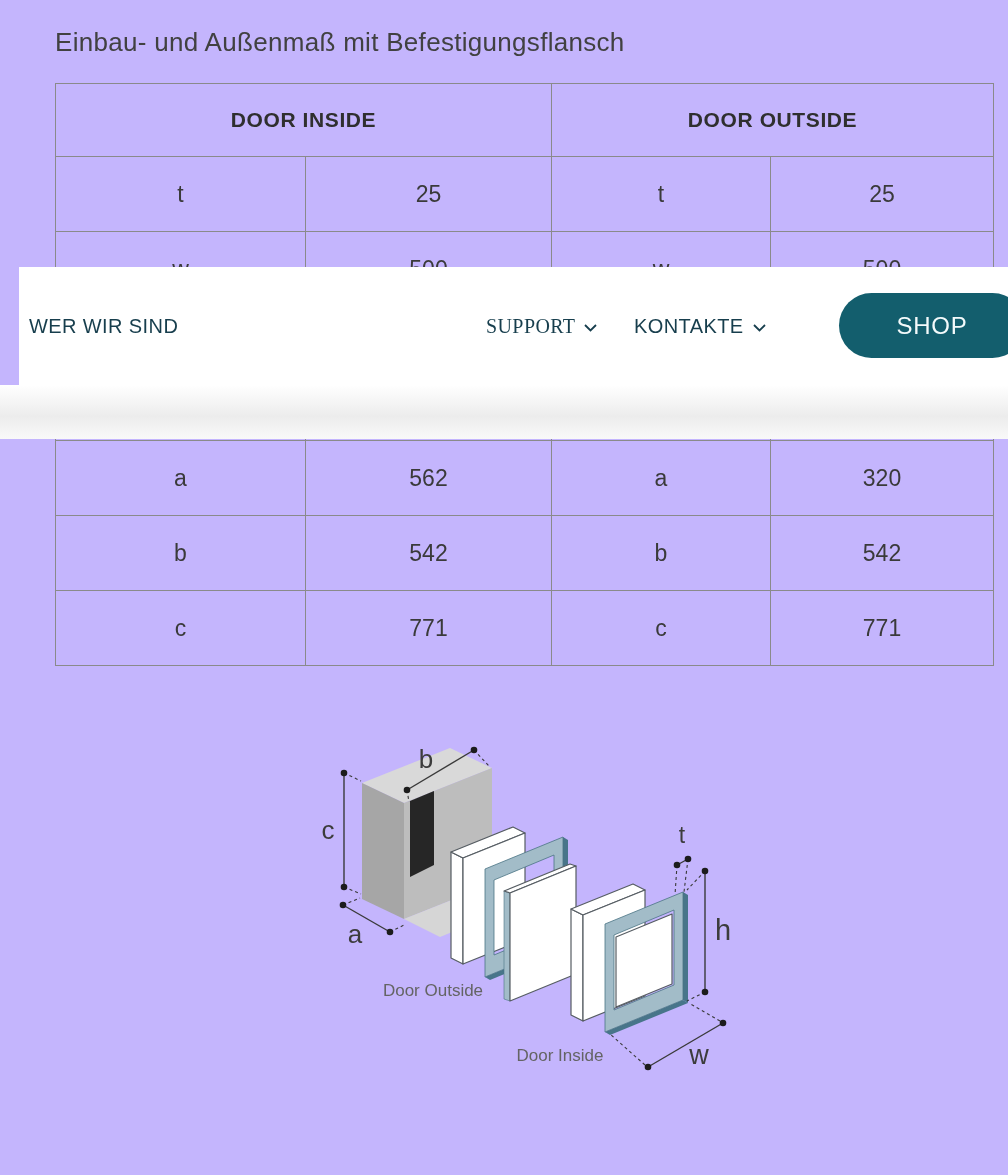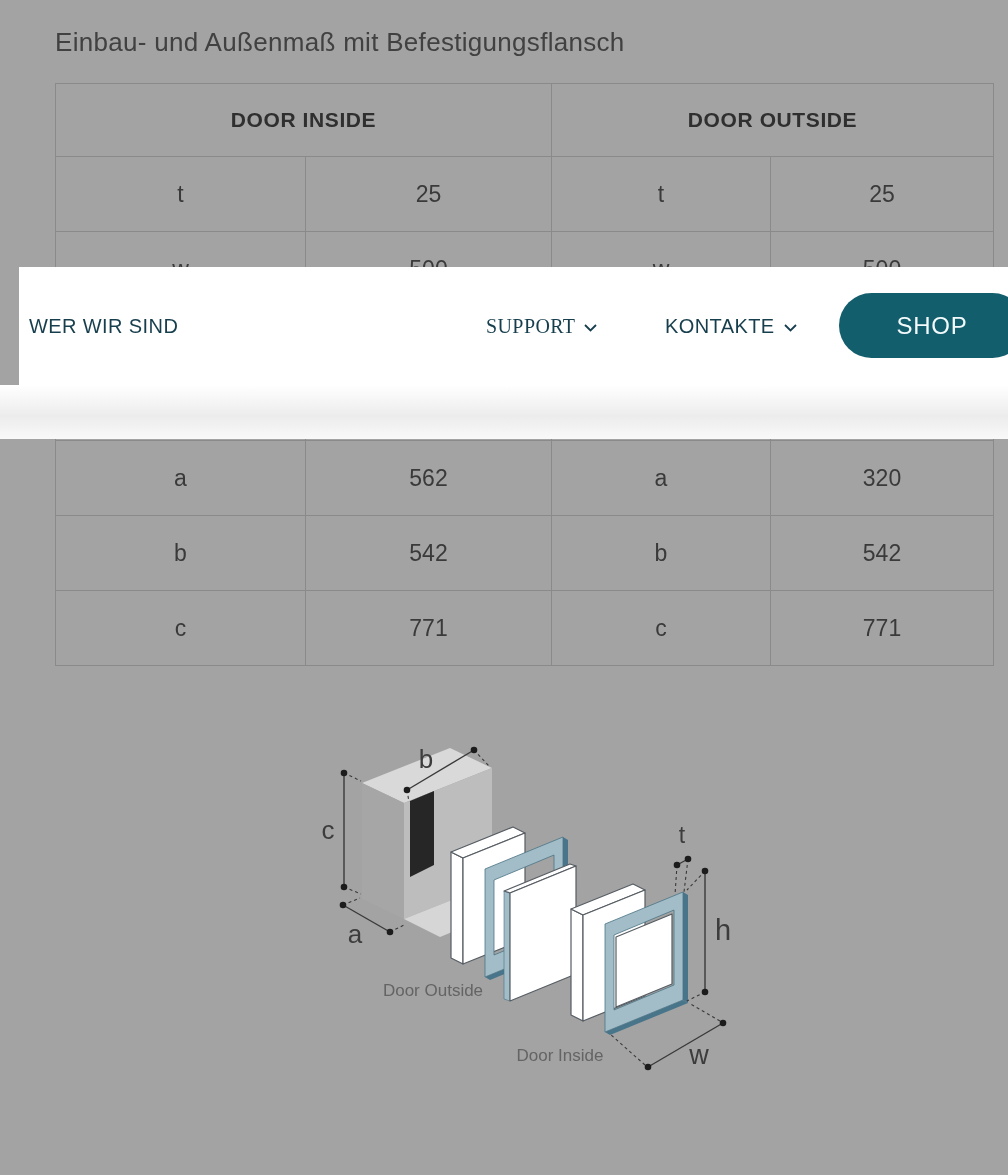--- a/index.html
+++ b/index.html
@@ -1,20 +1,20 @@
 <!DOCTYPE html>
 <html style="--accent: #135e6d; --nav-text: #173e4d; --frame: #a2bcc8; --frame-edge: #48758a; --ink: #3a3a3a; --table-border: #8a8a8a;"><head>
 <meta charset="utf-8">
 <style>
   html, body { margin: 0; padding: 0; background: #ffffff; }
   .canvas {
     position: relative;
     width: 1008px;
     height: 1175px;
-    background: #a3a3a3;
+    background: #c4b5fd;
     overflow: hidden;
     font-family: "Liberation Sans", sans-serif;
     -webkit-font-smoothing: antialiased;
   }
 
   
   .page-title {
     position: absolute;
     left: 55px;
     top: 27px;
@@ -85,21 +85,21 @@
     font-size: 20px;
     letter-spacing: 0.4px;
     color: var(--nav-text, #173e4d);
     cursor: pointer;
     white-space: nowrap;
   }
   .nav-item .chev { margin-left: 9px; margin-top: 4px; }
   .nav-item-0 { left: 10px; }
   .nav-item-1 { left: 224px; }
   .nav-item-2 { left: 467px; font-family: Liberation Serif, serif; }
-  .nav-item-3 { left: 646px; }
+  .nav-item-3 { left: 615px; }
   .shop-button {
     position: absolute;
     left: 820px;
     top: 26px;
     width: 186px;
     height: 65px;
     border-radius: 36px;
     background: var(--accent, #135e6d);
     color: #f3fafb;
     display: flex;

